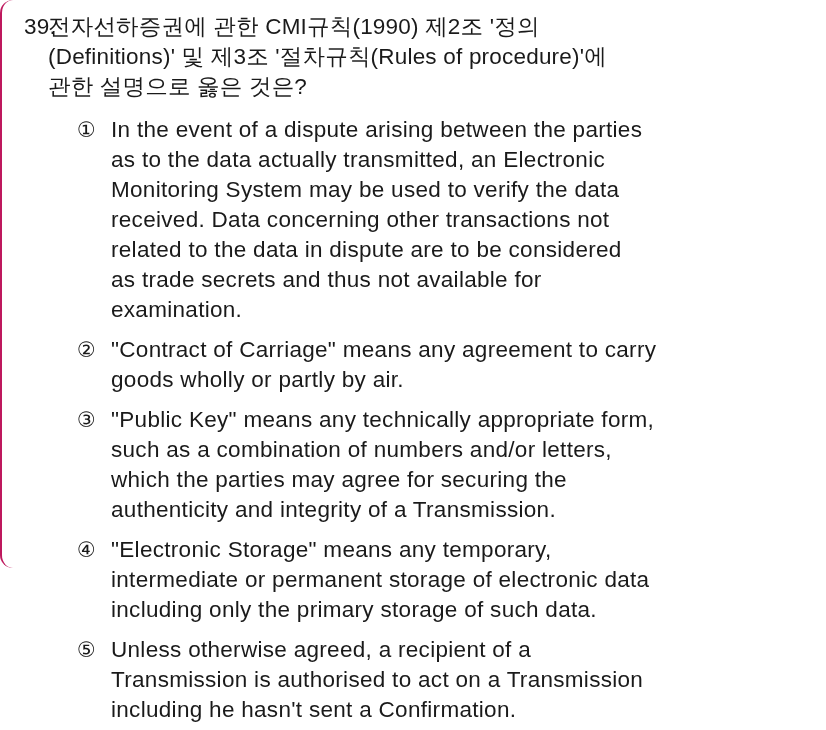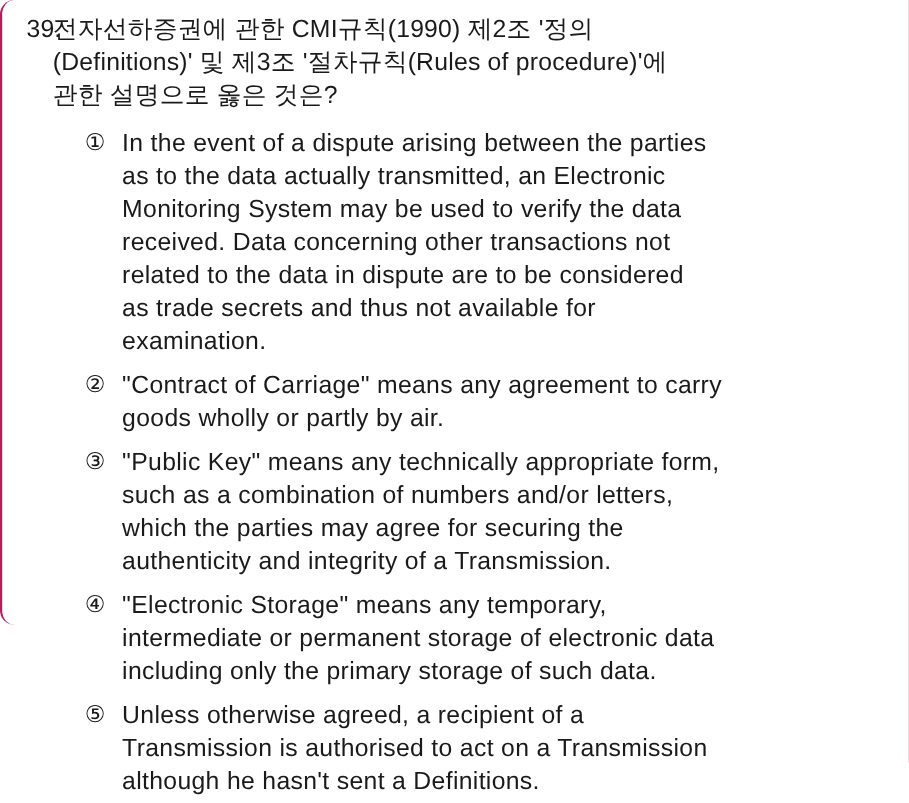--- a/index.html
+++ b/index.html
@@ -106,16 +106,16 @@
     <div class="option">
       <span class="option-marker">④</span>
       <div class="option-text">"Electronic Storage" means any temporary,
 intermediate or permanent storage of electronic data
 including only the primary storage of such data.</div>
     </div>
     <div class="option">
       <span class="option-marker">⑤</span>
       <div class="option-text">Unless otherwise agreed, a recipient of a
 Transmission is authorised to act on a Transmission
-although he hasn't sent a Definitions.</div>
+including he hasn't sent a Confirmation.</div>
     </div>
   </div>
 </div>
 
 </body></html>

